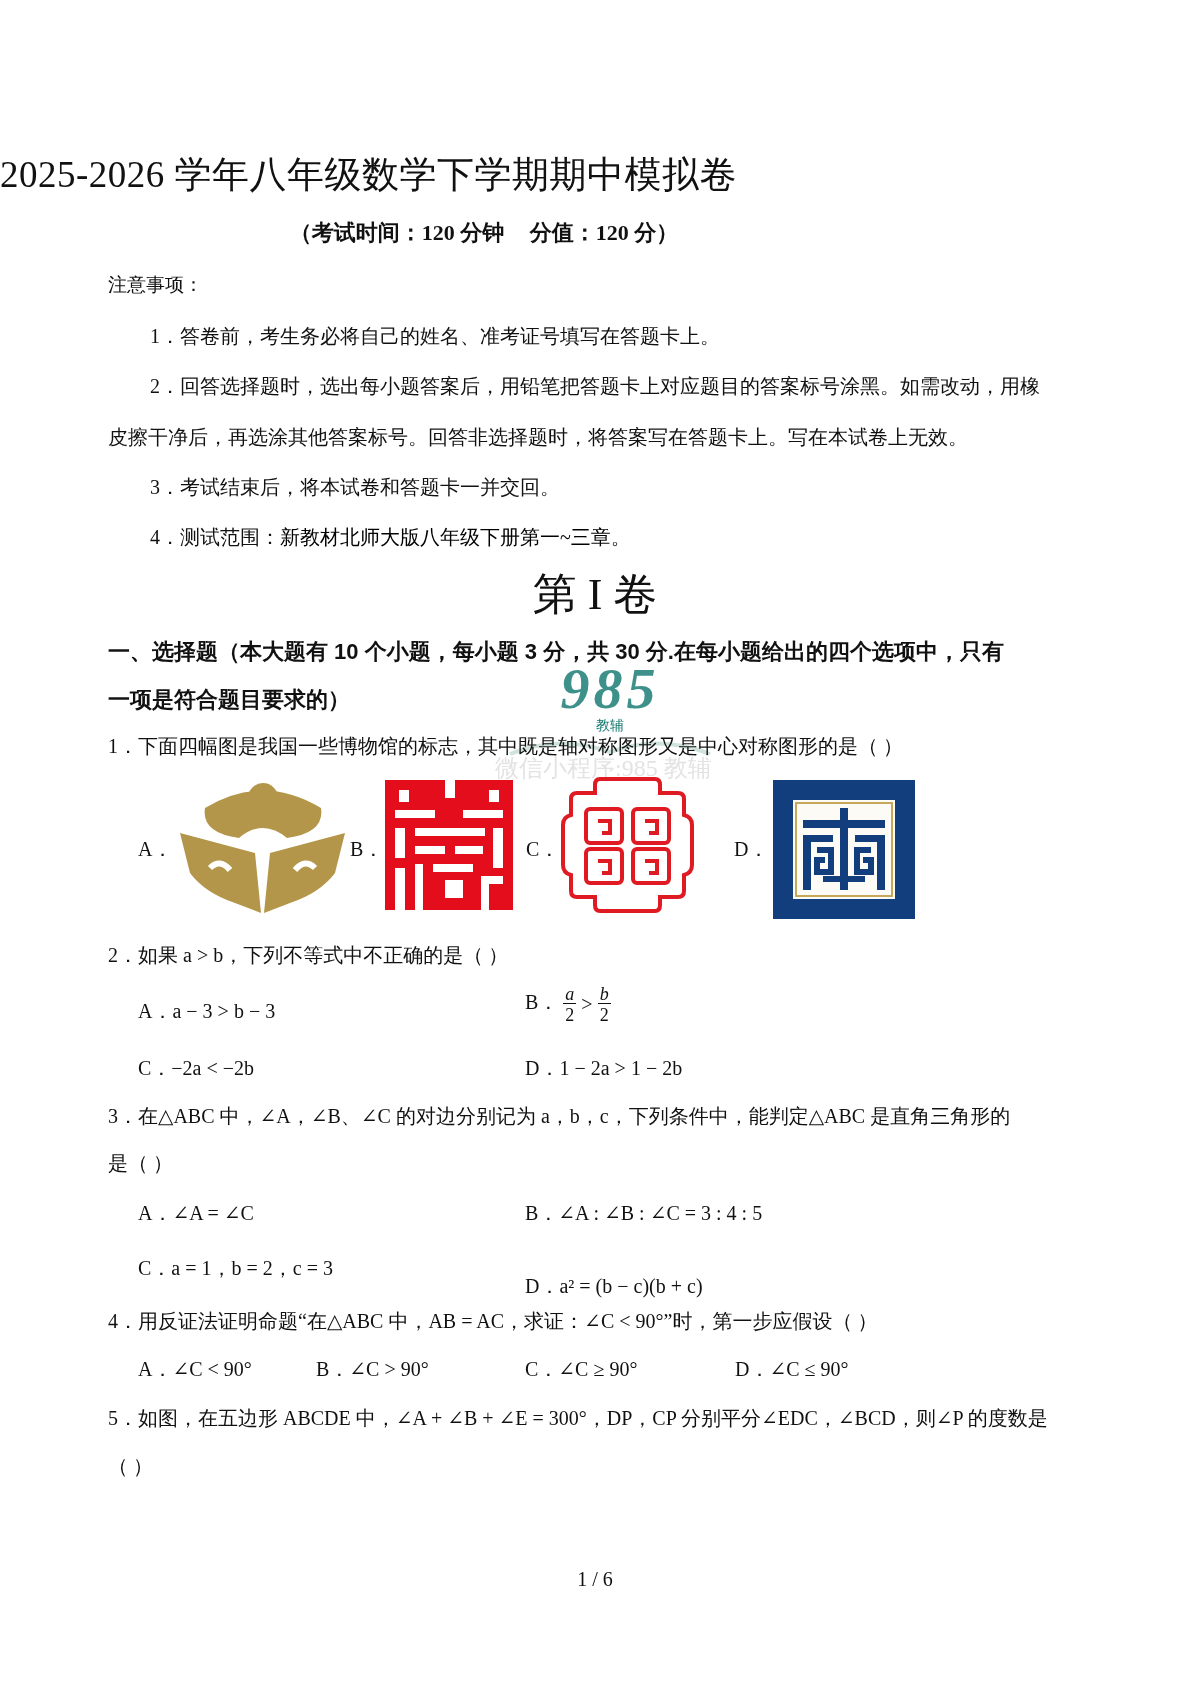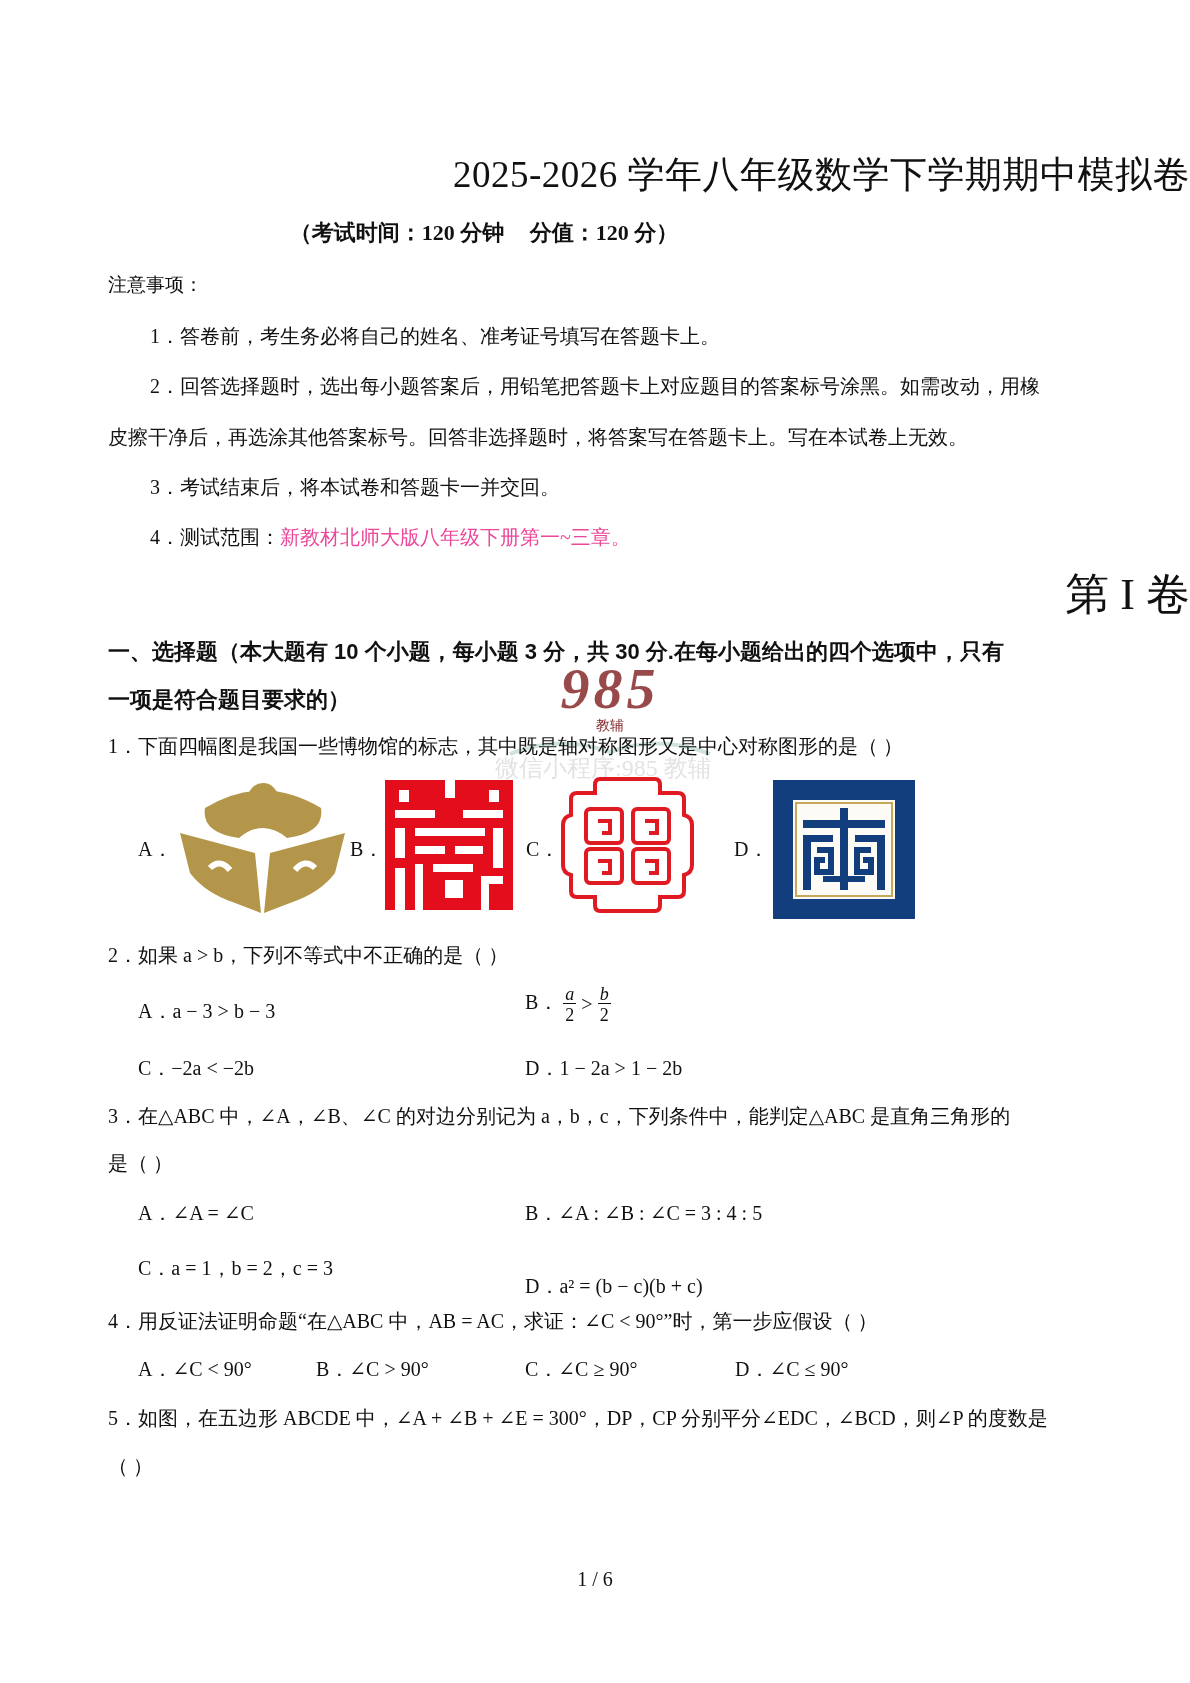--- a/index.html
+++ b/index.html
@@ -2,36 +2,36 @@
 <html><head>
 <meta charset="utf-8">
 <style>
   html, body { margin: 0; padding: 0; background: #ffffff; }
   body {
     width: 1190px; height: 1683px; position: relative; overflow: hidden;
     font-family: "Liberation Serif", "DejaVu Serif", serif; color: #111;
   }
   .abs { position: absolute; }
   .title {
-    left: 0; width: 1190px; top: 150px; text-align: right;
+    left: 0; width: 1190px; top: 150px; text-align: left;
     font-size: 37px; letter-spacing: 0.5px;
   }
   .subtitle {
     left: 0; width: 968px; top: 218px; text-align: center;
     font-size: 22px; font-weight: bold;
   }
   .subtitle span { margin: 0 10px; }
   .notice-head { left: 108px; top: 272px; font-size: 19px; font-weight: normal; font-family: "Liberation Sans","DejaVu Sans",sans-serif; }
   .line { font-size: 20px; white-space: nowrap; }
-  .red { color: #ec4899; }
-  .vol-title { left: 0; width: 1190px; top: 565px; text-align: right; font-size: 44px; }
+  .red { color: #000000; }
+  .vol-title { left: 0; width: 1190px; top: 565px; text-align: center; font-size: 44px; }
   .section-head { font-size: 22px; font-weight: bold; font-family: "Liberation Sans","DejaVu Sans",sans-serif; white-space: nowrap; }
   .opt { font-size: 20px; white-space: nowrap; }
   .watermark {
-    left: 500px; top: 660px; width: 220px; height: 120px; color: #7f1d1d;
+    left: 500px; top: 660px; width: 220px; height: 120px; color: #0f766e;
     text-align: center; pointer-events: none;
   }
   .wm-num { font-size: 58px; font-style: italic; font-weight: bold; line-height: 58px; letter-spacing: 4px; opacity: 0.8;}
   .wm-sub { font-size: 14px; line-height: 16px; }
   .wm-line { left: 495px; top: 752px; font-size: 24px; color: #e3e3e3; white-space: nowrap; }
   .frac { display: inline-block; vertical-align: middle; text-align: center; line-height: 1; font-style: italic; }
   .frac .n { display: block; border-bottom: 1px solid #111; padding: 0 2px; font-size: 18px; }
   .frac .d { display: block; font-style: normal; font-size: 18px; padding-top: 2px; }
   .page-num { left: 0; width: 1190px; top: 1568px; text-align: center; font-size: 20px; }
   .logo { position: absolute; }

